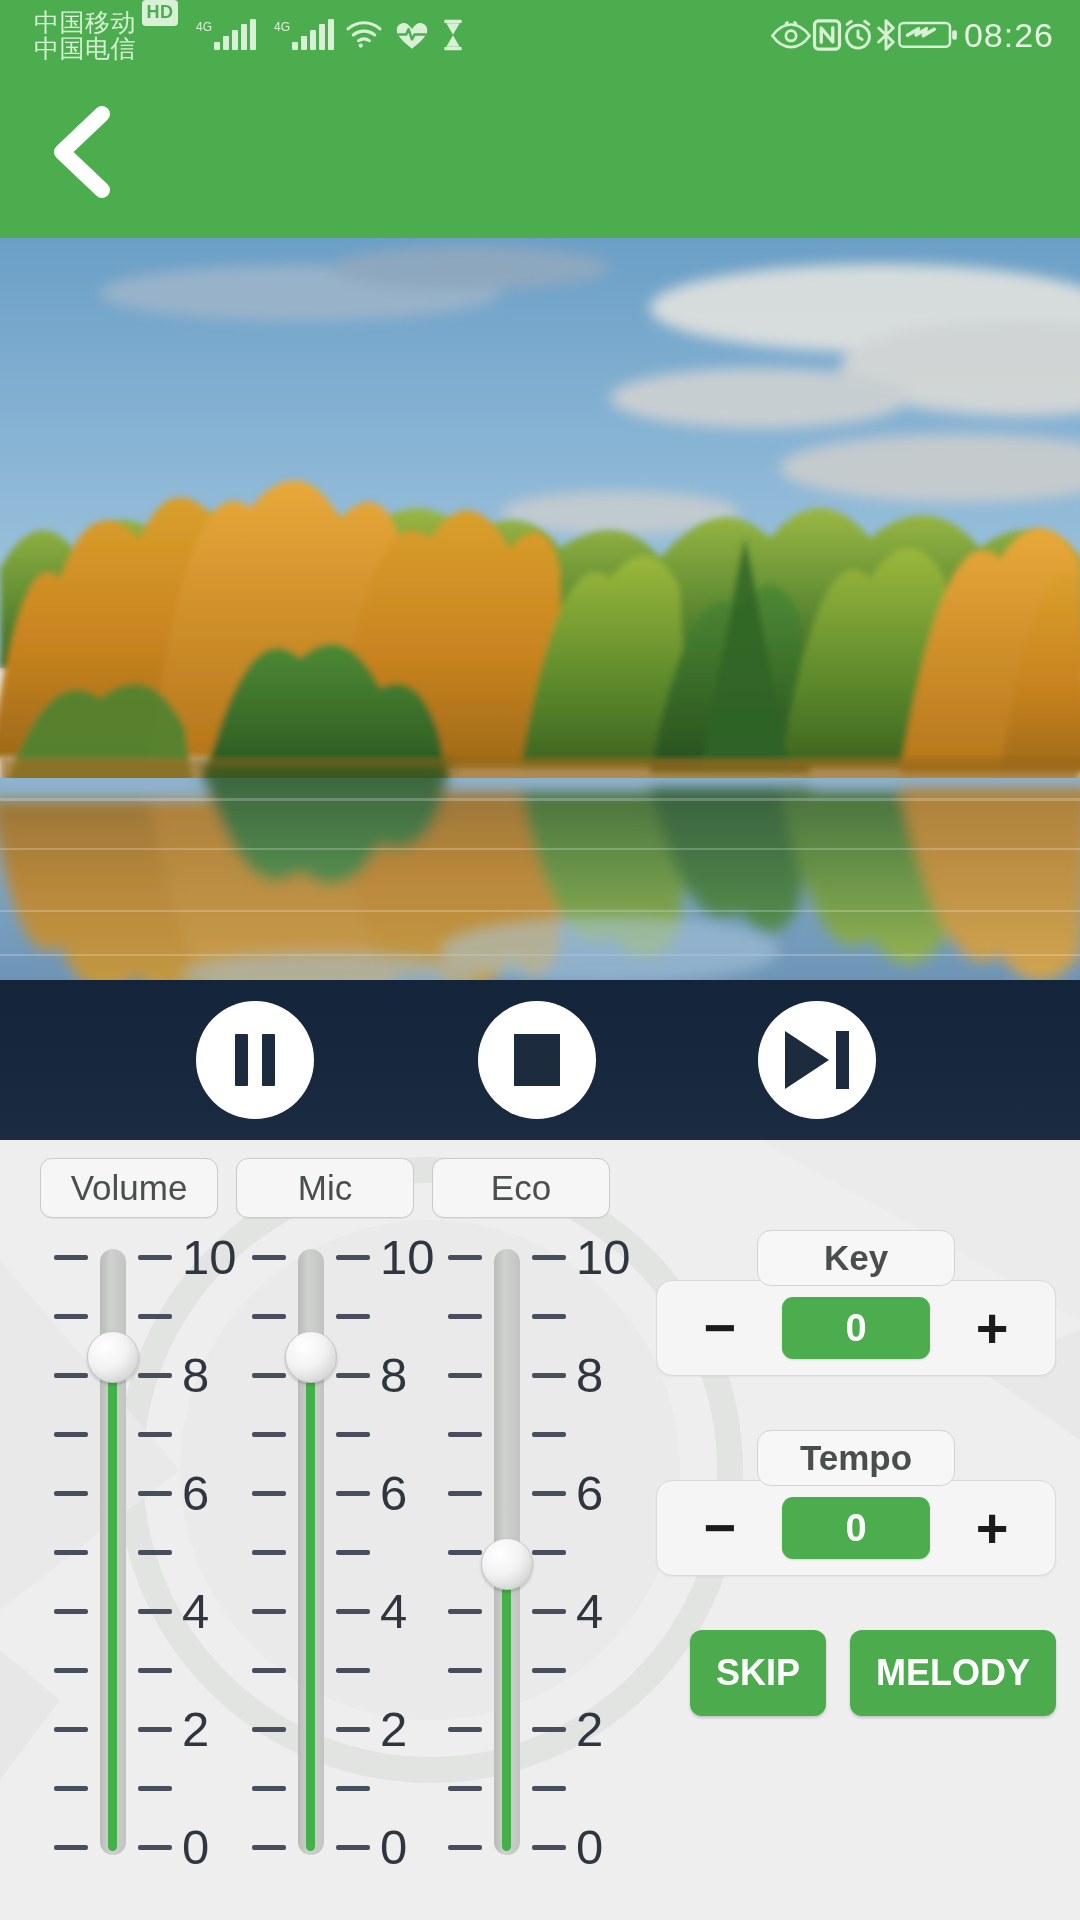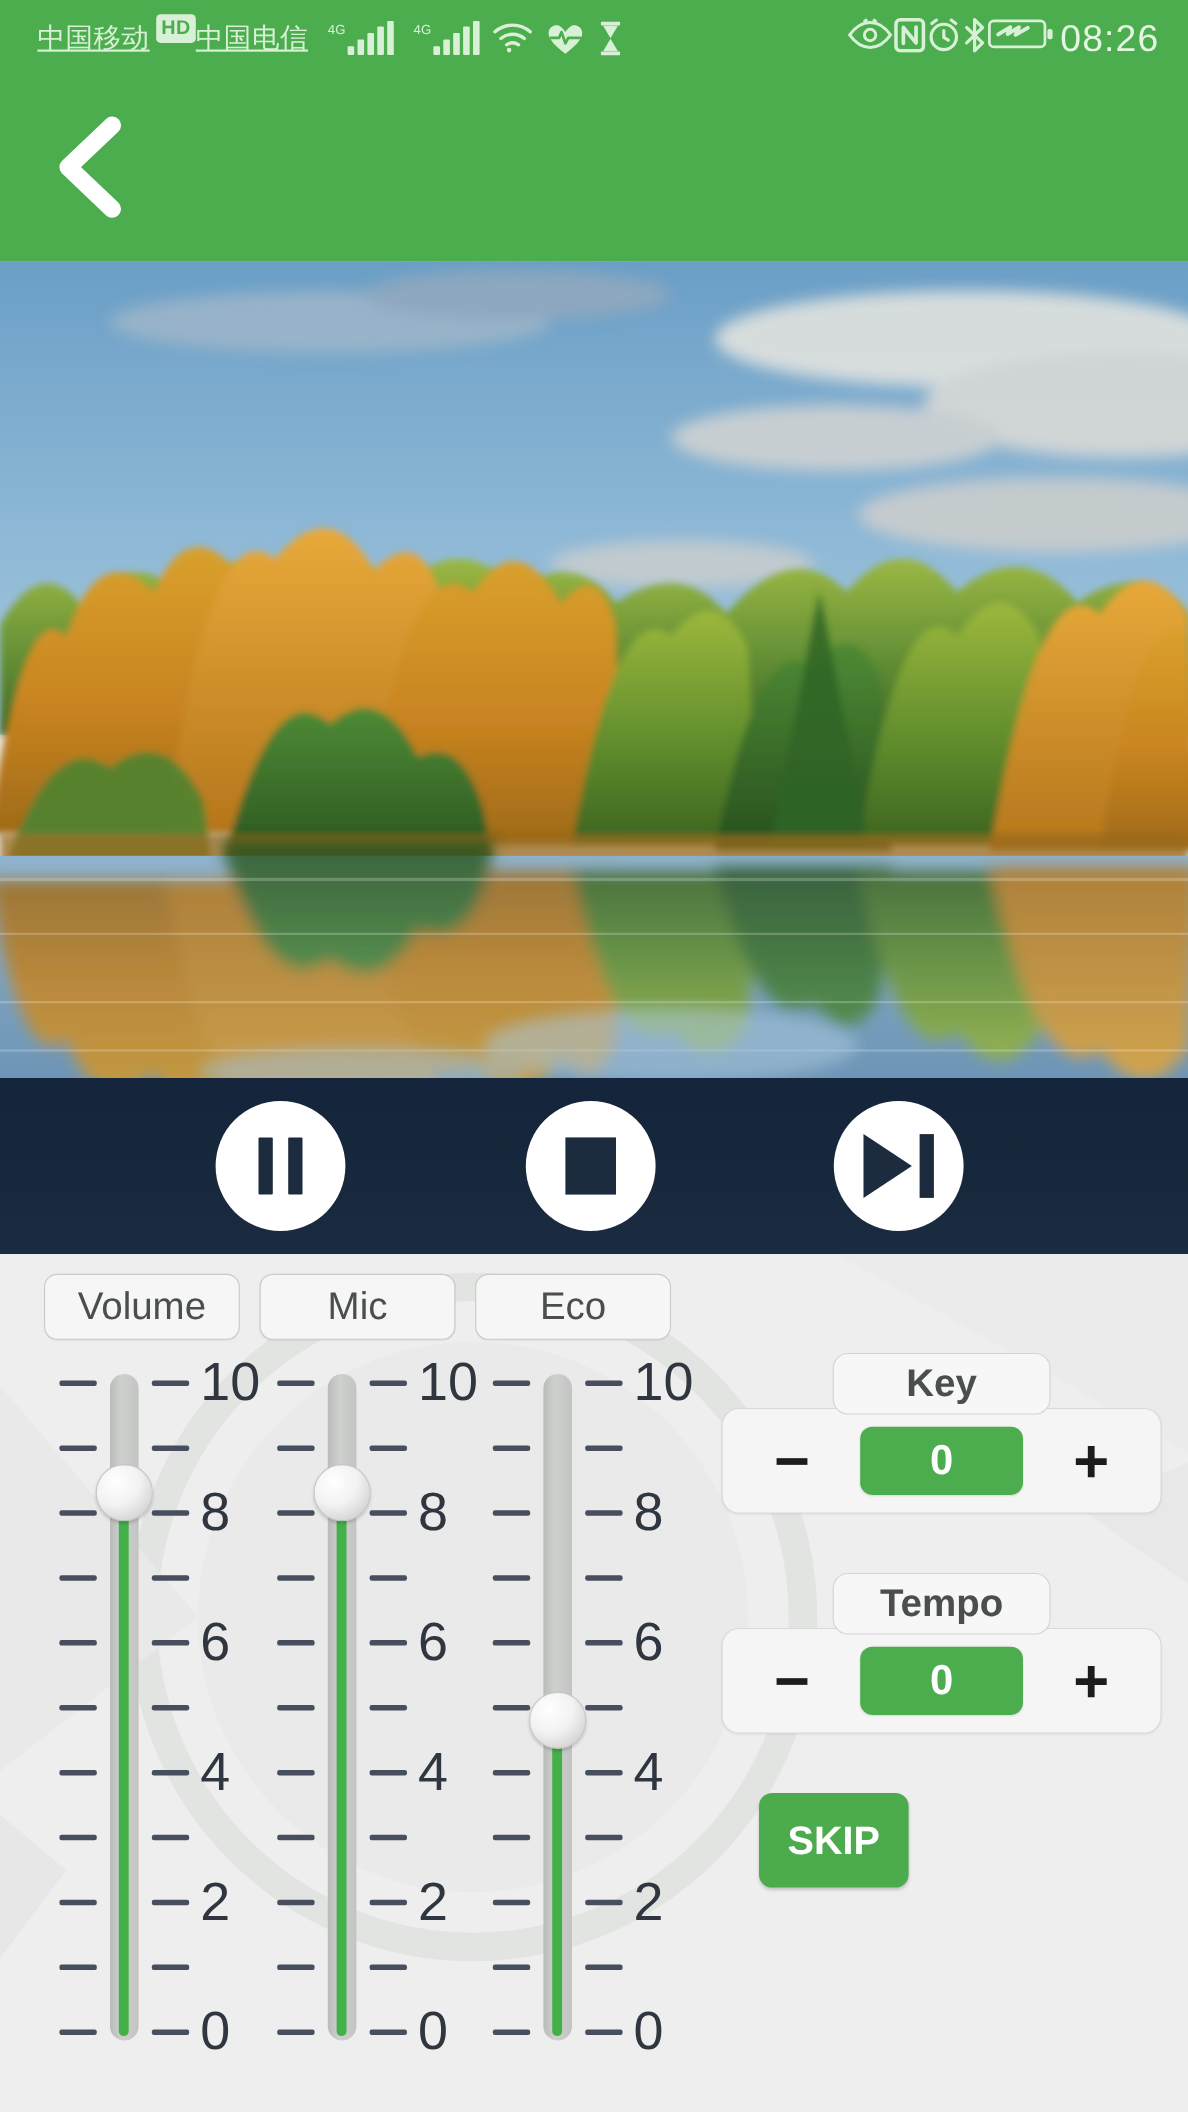--- a/index.html
+++ b/index.html
@@ -15,45 +15,44 @@
   .statusbar {
     position: absolute; left: 0; top: 0;
     width: 1080px; height: 70px;
     background: #4cad4e;
     display: flex; align-items: center;
     padding: 0 26px 0 34px;
     color: #d8f0d6;
   }
   .sb-left { display: flex; align-items: center; gap: 10px; flex: none; }
   .carriers {
-    display: flex; justify-content: center;
+    display: flex; flex-direction: column; justify-content: center;
     line-height: 1.05; font-size: 25px; color: #d8f0d6;
     letter-spacing: 0.5px;
-    text-decoration: underline;
   }
   .carriers span { white-space: nowrap; }
   .hd-badge {
     display: inline-flex; align-items: center; justify-content: center;
     width: 36px; height: 26px; border-radius: 4px;
     background: #d8f0d6; color: #4cad4e;
     font-size: 18px; font-weight: bold; margin-left: 6px;
     position: relative; top: -9px;
   }
   .carrier-row1 { display: flex; align-items: flex-start; }
   .sig-group { display: flex; align-items: flex-end; gap: 2px; margin-left: 8px; }
   .sig-label { font-size: 12px; color: #d8f0d6; position: relative; top: -16px; }
   .bars { display: flex; align-items: flex-end; gap: 3px; height: 30px; }
   .bars i { display: block; width: 6px; background: #d8f0d6; border-radius: 1px; }
   .bars i:nth-child(1) { height: 8px; }
   .bars i:nth-child(2) { height: 14px; }
   .bars i:nth-child(3) { height: 20px; }
   .bars i:nth-child(4) { height: 26px; }
   .bars i:nth-child(5) { height: 31px; }
   .sb-icon { display: inline-flex; align-items: center; justify-content: center; }
-  .sb-right { margin-left: auto; display: flex; align-items: flex-start; }
+  .sb-right { margin-left: auto; display: flex; align-items: center; }
   .clock { font-size: 34px; color: #e4f5e2; letter-spacing: 1px; margin-left: 6px; }
 
   
   .appbar {
     position: absolute; left: 0; top: 70px;
     width: 1080px; height: 168px;
     background: #4cad4e;
     display: flex; align-items: center;
   }
   .back-btn {
@@ -578,15 +577,16 @@
       <div class="stepper-cap">Tempo</div>
       <div class="stepper-box">
         <div class="step-minus">−</div>
         <div class="step-value">0</div>
         <div class="step-plus">+</div>
       </div>
     </div>
 
     <div class="action-row">
       <div class="act-btn">SKIP</div>
+      <div class="act-btn">MELODY</div>
     </div>
   </div>
 </div>
 
 </body></html>

